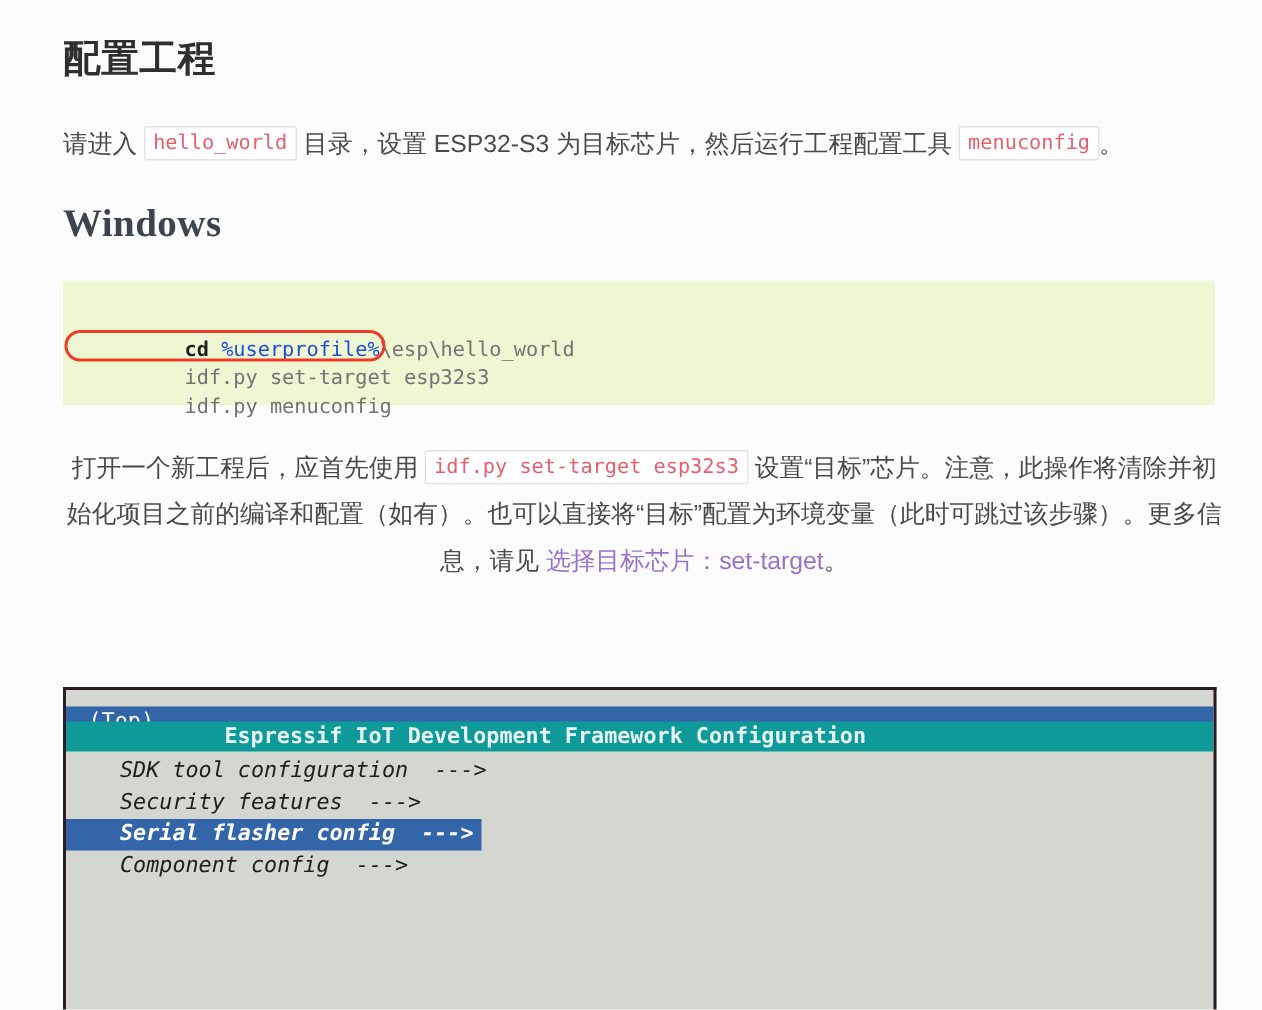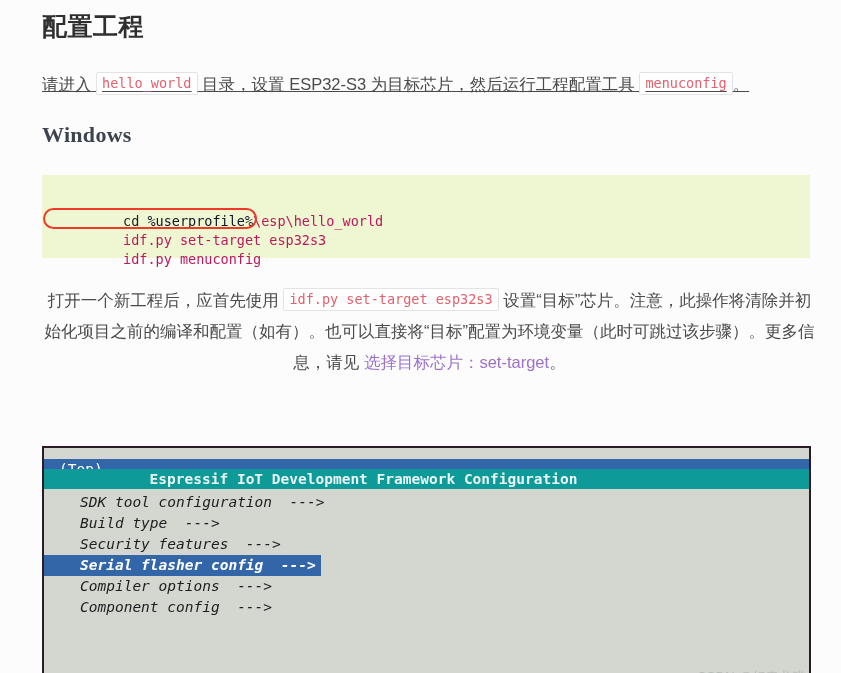--- a/index.html
+++ b/index.html
@@ -11,21 +11,21 @@
     width: 841px;
     height: 673px;
     position: relative;
     overflow: hidden;
     font-family: "Liberation Sans", "DejaVu Sans", sans-serif;
     color: #3b3b3b;
     -webkit-font-smoothing: antialiased;
   }
   .page {
     position: absolute;
-    left: 0; top: 0;
+    left: 0; top: 12px;
     width: 841px;
     height: 498px;
   }
 
   
   .h1 {
     position: absolute;
     left: 42px;
     top: 10px;
     font-family: "DejaVu Sans", "Liberation Sans", sans-serif;
@@ -33,36 +33,36 @@
     font-weight: bold;
     color: #2f2f2f;
     letter-spacing: 0.5px;
     white-space: nowrap;
   }
   .h2 {
     position: absolute;
     left: 42px;
     top: 122px;
     font-family: "Liberation Serif", "DejaVu Serif", serif;
-    font-size: 22px;
+    font-size: 26px;
     font-weight: bold;
     color: #3d4450;
     letter-spacing: 0.3px;
     white-space: nowrap;
   }
 
   
   .para {
     position: absolute;
     font-size: 16.5px;
     line-height: 31px;
     color: #4a4a4a;
     font-family: "Liberation Sans", "DejaVu Sans", sans-serif;
   }
-  .p-intro { left: 42px; top: 68px; width: 790px; white-space: nowrap; text-decoration: underline; }
+  .p-intro { left: 42px; top: 68px; width: 790px; white-space: nowrap; }
   .p-body  { left: 42px; top: 284px; width: 775px; text-align: center; }
   .p-tail  { left: 42px; top: 390px; width: 700px; white-space: nowrap; }
 
   
   .icode {
     font-family: "DejaVu Sans Mono", "Liberation Mono", monospace;
     font-size: 13.5px;
     color: #e4606d;
     background: #ffffff;
     border: 1px solid #e3e3e3;
@@ -90,23 +90,23 @@
     font-size: 13.5px;
     line-height: 19px;
     color: #2d2d2d;
   }
   .codeblock .lines {
     position: absolute;
     left: 16px;
     top: 18px;
   }
   .codeblock .ln { white-space: pre; height: 19px; }
-  .tok-kw  { color: #1f1f1f; font-weight: normal; text-align: center; }
-  .tok-var { color: #0f172a; text-align: center; }
-  .tok-pl  { color: #be185d; }
+  .tok-kw  { color: #1f1f1f; font-weight: bold; text-align: center; }
+  .tok-var { color: #1d4ed8; text-align: center; }
+  .tok-pl  { color: #737373; }
 
   
   .annot-box {
     position: absolute;
     left: 43px;
     top: 208px;
     width: 214px;
     height: 21px;
     border: 2px solid #ee3a27;
     border-radius: 11px;
@@ -227,24 +227,22 @@
   <div class="annot-box"></div>
 
   <div class="para p-body"><span>打开一个新工程后，应首先使用</span> <span class="icode">idf.py set-target esp32s3</span> <span>设置“目标”芯片。注意，此操作将清除并初始化项目之前的编译和配置（如有）。也可以直接将“目标”配置为环境变量（此时可跳过该步骤）。更多信息，请见</span> <a class="lnk" href="#">选择目标芯片：set-target</a><span>。</span></div>
 
 
   <div class="term">
     <div class="term-topbar">(Top)</div>
     <div class="term-titlebar">Espressif IoT Development Framework Configuration</div>
     <div class="term-menu">
       <div class="term-row">SDK tool configuration  ---&gt;</div>
-      <div class="term-row">Build type  ---&gt;</div>
       <div class="term-row">Security features  ---&gt;</div>
       <div class="term-row sel">Serial flasher config  ---&gt;</div>
-      <div class="term-row">Compiler options  ---&gt;</div>
       <div class="term-row">Component config  ---&gt;</div>
 
     </div>
   </div>
 
   <div class="watermark">CSDN @好奇龙猫</div>
 
 </div>
 
 </body></html>

